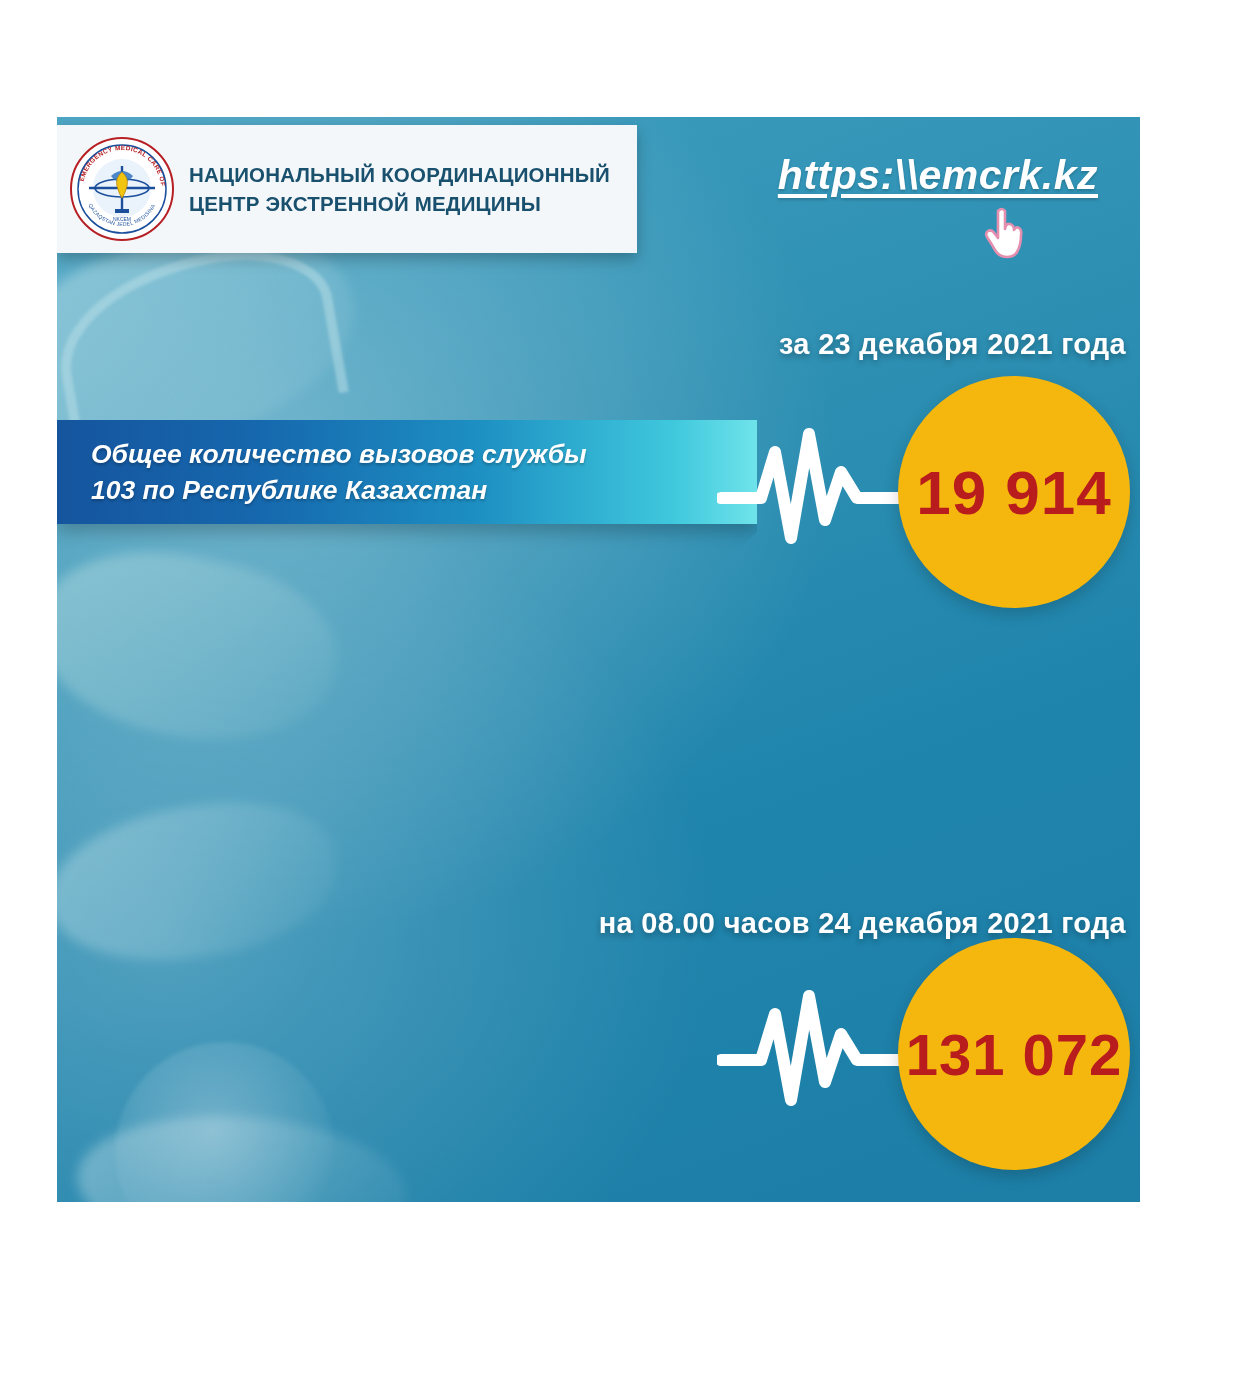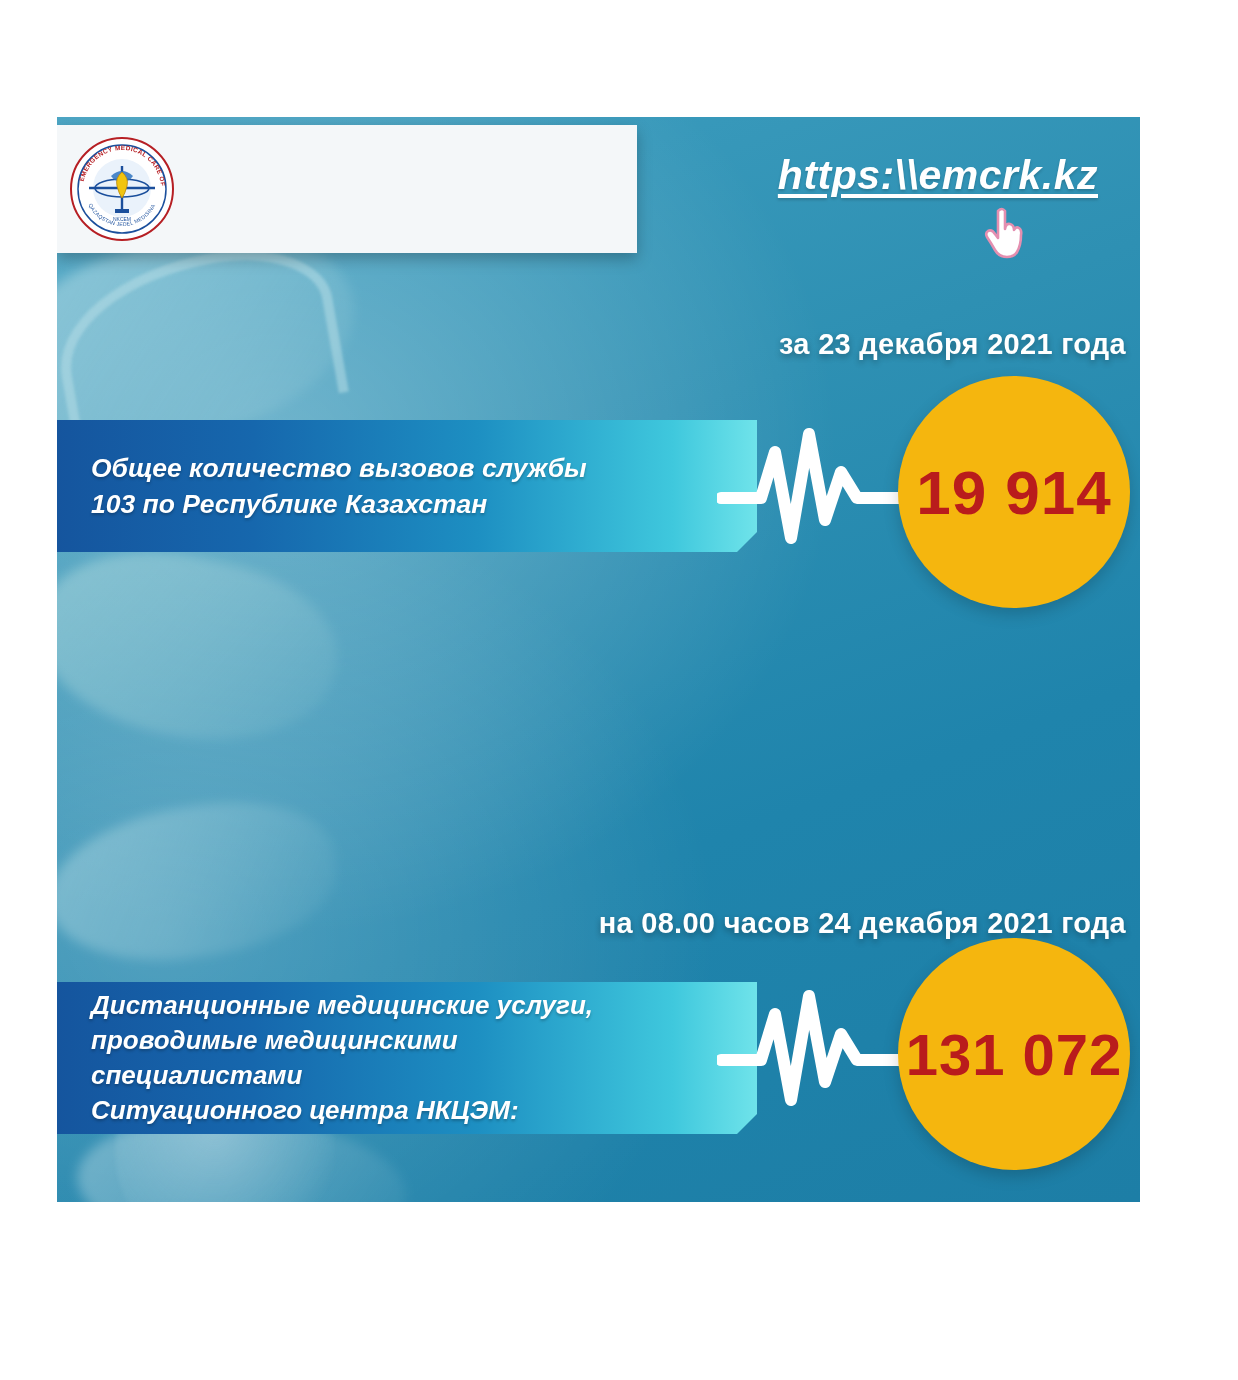--- a/index.html
+++ b/index.html
@@ -156,21 +156,21 @@
   }
   #row-1 { top: 303px; }
   #row-2 { top: 545px; }
   #row-3 { top: 865px; }
 
   .banner {
     position: absolute;
     left: 0;
     top: 0;
     width: 700px;
-    height: 132px;
+    height: 104px;
     background: linear-gradient(90deg, #15559e 0%, #1667ad 28%, #1d8fc2 60%, #3fc8dd 88%, #6fe3ea 100%);
     display: flex;
     align-items: center;
     box-shadow: 0 8px 16px rgba(0,0,0,.22);
     clip-path: polygon(0 0, 700px 0, 700px 112px, 680px 132px, 0 132px);
   }
   .banner-text {
     color: #ffffff;
     font-weight: bold;
     font-style: italic;
@@ -243,20 +243,24 @@
         <circle cx="53" cy="52" r="29" fill="#eaf2fb"></circle>
         <path d="M20 52 L86 52" stroke="#1b4f9c" stroke-width="2.4"></path>
         <path d="M53 30 L53 74" stroke="#1b4f9c" stroke-width="2.4"></path>
         <ellipse cx="53" cy="52" rx="27" ry="9" fill="none" stroke="#1b4f9c" stroke-width="1.6"></ellipse>
         <path d="M42 40 Q53 30 64 40 Q60 46 53 46 Q46 46 42 40 Z" fill="#2f74c0" opacity=".85"></path>
         <path d="M53 36 q-7 6 -5 14 q2 8 5 12 q3 -4 5 -12 q2 -8 -5 -14 z" fill="#f1c40f" stroke="#b9860b" stroke-width=".8"></path>
         <rect x="46" y="73" width="14" height="4" fill="#1b4f9c"></rect>
         <text x="53" y="85" font-size="5" text-anchor="middle" fill="#1b4f9c" font-family="Liberation Sans, sans-serif">NKCEM</text>
       </svg>
     </div>
+    <div class="org-name">
+      <div>НАЦИОНАЛЬНЫЙ КООРДИНАЦИОННЫЙ</div>
+      <div>ЦЕНТР ЭКСТРЕННОЙ МЕДИЦИНЫ</div>
+    </div>
   </div>
 
   <a id="url-link" href="#">https:\\emcrk.kz</a>
   <div id="cursor-icon">
     <svg viewBox="0 0 48 56" width="48" height="56" aria-hidden="true">
       <path d="M18 6 q4 -4 7 0 v18 q1 -6 5 -5 q4 1 4 6 q2 -4 5 -2 q3 2 2 7 q0 10 -4 17 q-3 5 -10 5 q-8 0 -12 -7 q-4 -7 -8 -13 q-2 -4 1 -6 q4 -2 7 3 l3 4 z" fill="#ffffff" stroke="#e48fb0" stroke-width="2.6" stroke-linejoin="round"></path>
     </svg>
   </div>
 
   <div id="date-1" class="date-heading">за 23 декабря 2021 года</div>
@@ -273,25 +277,20 @@
     </div>
     <div class="circle">
       <span class="circle-value">19 914</span>
     </div>
   </div>
 
 
   <div id="date-2" class="date-heading">на 08.00 часов 24 декабря 2021 года</div>
 
   <div id="row-3" class="stat-row">
-    <div class="banner banner-tall">
-      <div class="banner-text">Дистанционные медицинские услуги,
-проводимые медицинскими специалистами
-Ситуационного центра НКЦЭМ:</div>
-    </div>
     <div class="pulse">
       <svg viewBox="0 0 230 150" width="230" height="150" aria-hidden="true">
         <polyline points="4,82 44,82 58,36 74,122 92,18 108,104 124,56 140,82 226,82" fill="none" stroke="#ffffff" stroke-width="12" stroke-linejoin="round" stroke-linecap="round"></polyline>
       </svg>
     </div>
     <div class="circle">
       <span class="circle-value small">131 072</span>
     </div>
   </div>
 

